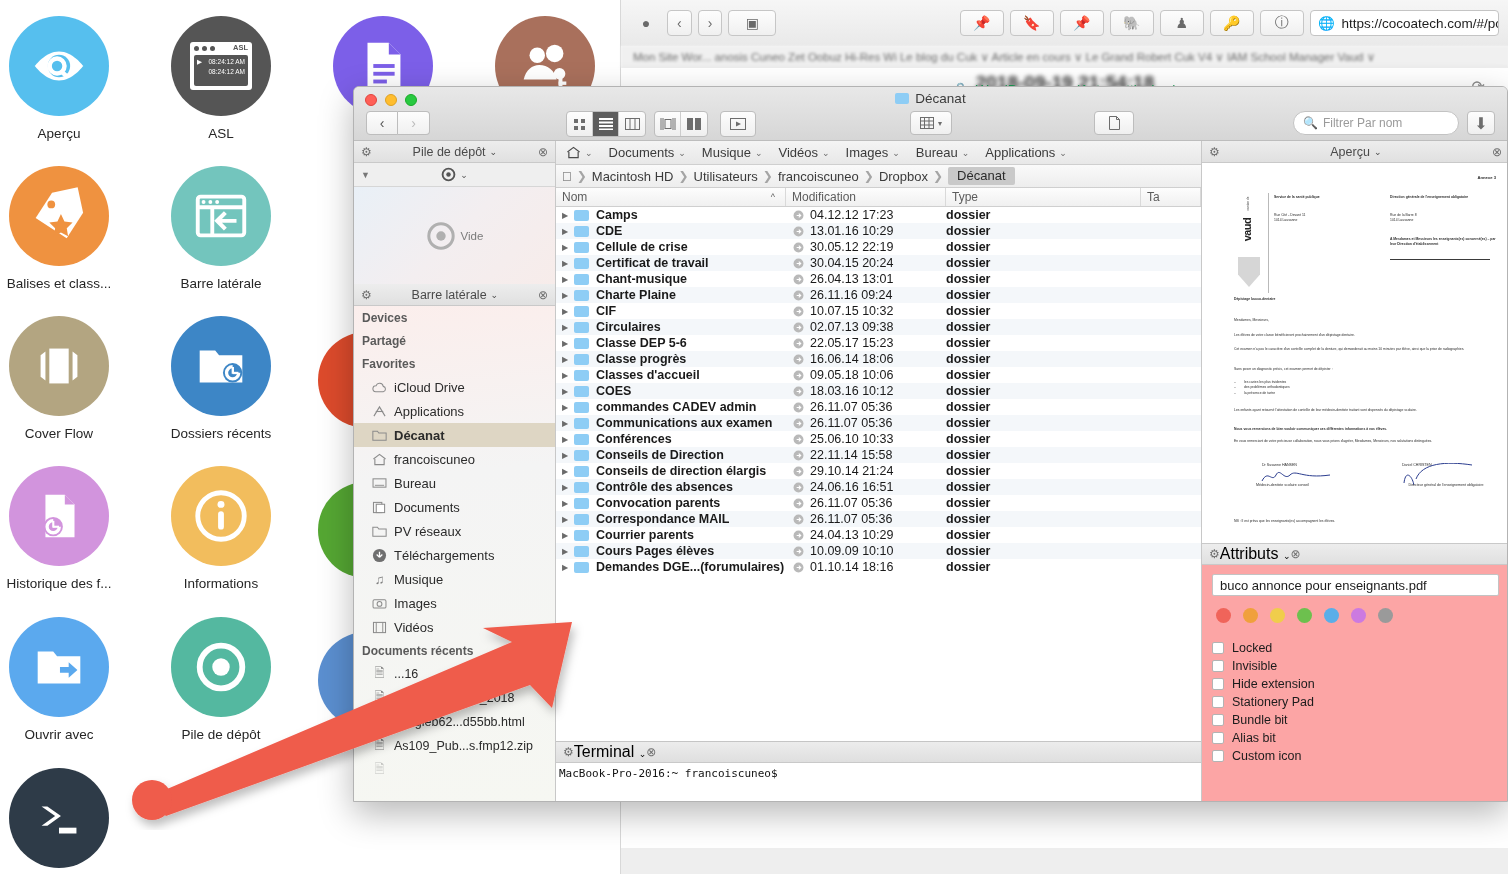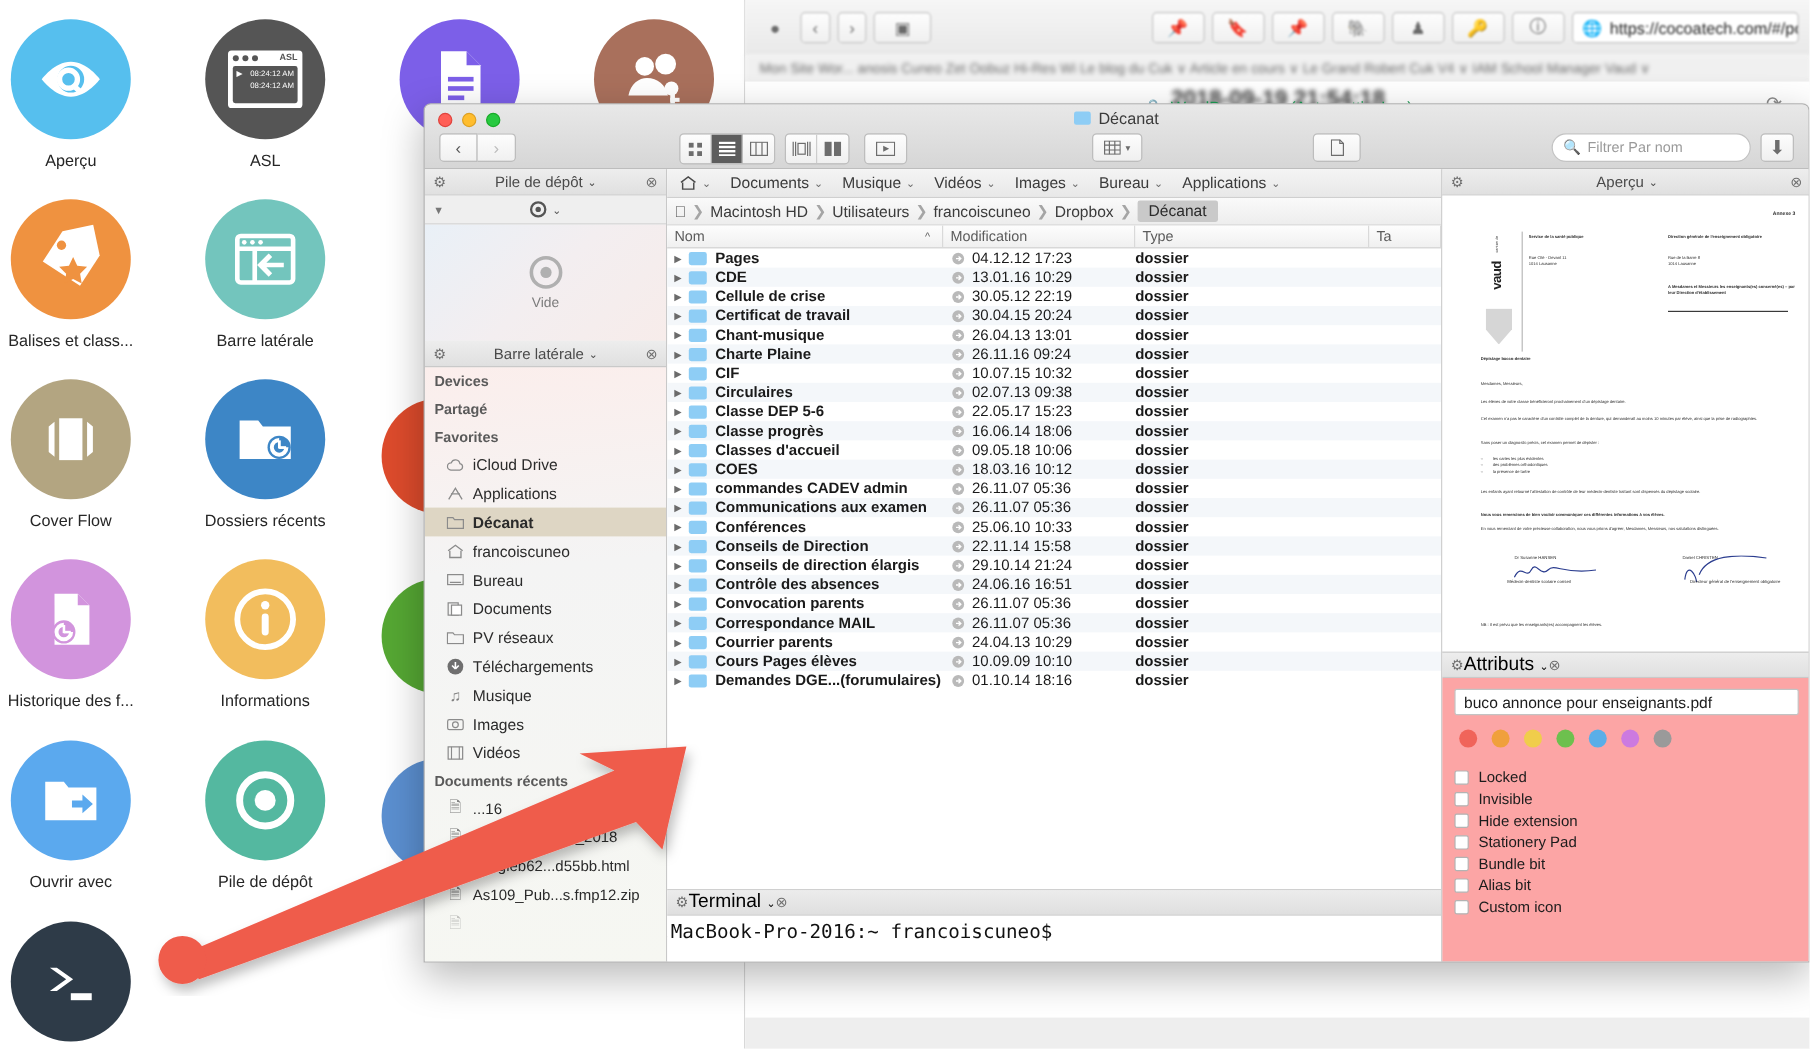--- a/index.html
+++ b/index.html
@@ -148,21 +148,21 @@
   }
   .gear,.closeo{color:#6f6f6f;font-size:12px;}
   .drop-sub{
     height:24px;background:#efefef;border-bottom:1px solid #d6d6d6;
     display:flex;align-items:center;justify-content:center;position:relative;
   }
   .drop-sub .tri{position:absolute;left:7px;color:#777;font-size:9px;}
   .drop-area{
     height:97px;
     background:linear-gradient(135deg,#e9f0f7 0%,#f3eef0 50%,#f7ecea 100%);
-    display:flex;flex-direction:column;align-items:center;justify-content:center;gap:5px;
+    display:flex;flex-direction:row;align-items:center;justify-content:center;gap:5px;
   }
   .drop-area .vide{font-size:11.5px;color:#7b7b7b;}
   .sb-list{height:calc(662px - 22px - 24px - 97px - 22px);overflow:hidden;
     background:linear-gradient(175deg,#fbeeec 0%,#f4f4f4 34%,#f6f7f2 100%);}
   .sb-group{font-size:12px;font-weight:bold;color:#5a5a5a;padding:5px 0 4px 8px;}
   .sb-item{
     height:24px;display:flex;align-items:center;gap:7px;padding-left:18px;
     font-size:13px;color:#2b2b2b;
   }
   .sb-item.sel{background:#ded6c4;font-weight:bold;}
@@ -214,21 +214,21 @@
   
   .term{
     position:absolute;left:202px;top:calc(662px - 62px);width:645px;height:62px;
     background:#fff;border-top:1px solid #c5c5c5;
   }
   .term-head{
     height:21px;background:linear-gradient(#ececec,#dfdfdf);border-bottom:1px solid #c9c9c9;
     display:flex;align-items:center;padding:0 7px;position:relative;
   }
   .term-body{
-    padding:4px 3px;font-family:"DejaVu Sans Mono", monospace;font-size:16px;color:#111;
+    padding:4px 3px;font-family:"DejaVu Sans Mono", monospace;font-size:11px;color:#111;
   }
 
   
   .rightcol{position:absolute;left:847px;top:0;width:308px;height:662px;background:#f4f4f4;
     border-left:1px solid #c8c8c8;}
   .preview-area{height:380px;background:#fff;padding:8px 10px 0 10px;overflow:hidden;position:relative;}
   .doc{
     width:288px;height:372px;background:#fff;position:relative;
     font-size:3.4px;color:#2b2b2b;line-height:1.55;
   }
@@ -817,21 +817,21 @@
             </div>
           <div class="ch tag">
               <span>Ta</span>
             </div>
         </div>
 
         <div class="rows" id="file-rows">
             <div class="row">
               <span class="disc">▶</span>
               <span class="fld"></span>
-              <span class="nm">Pages</span>
+              <span class="nm">Camps</span>
               <span class="arrw">
                 <svg width="11" height="11" viewBox="0 0 12 12">
                   <circle cx="6" cy="6" r="5.4" fill="#b9b9b9"></circle>
                   <path d="M4 6h4.2M6.3 4 8.4 6 6.3 8" stroke="#fff" stroke-width="1.2" fill="none"></path>
                 </svg>
               </span>
               <span class="md">04.12.12 17:23</span>
               <span class="tp">dossier</span>
             </div>
             <div class="row odd">

